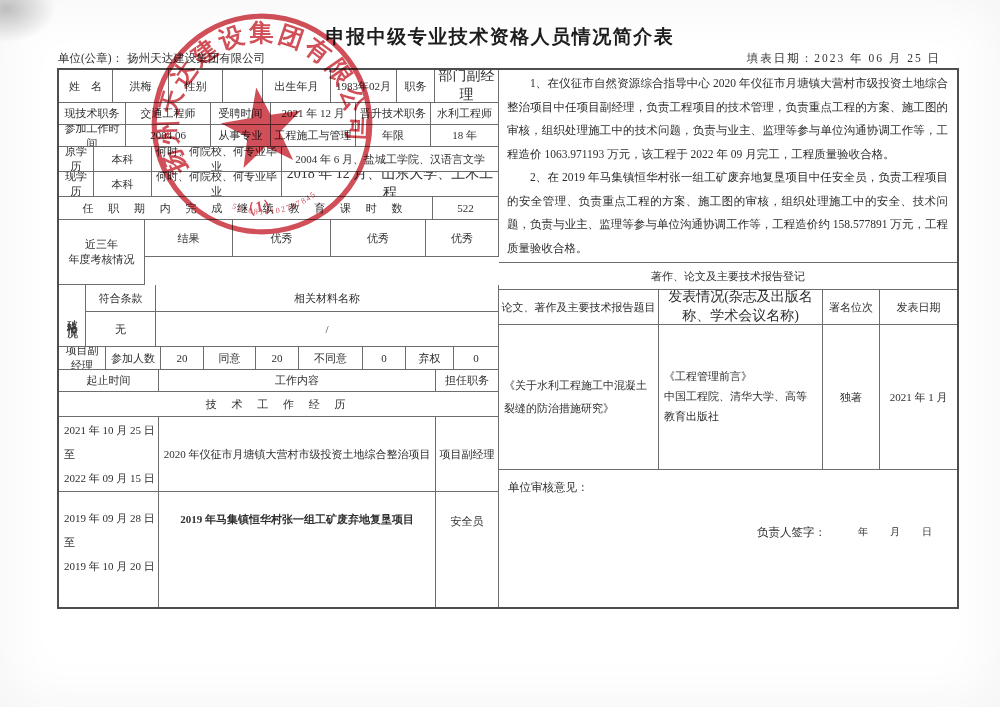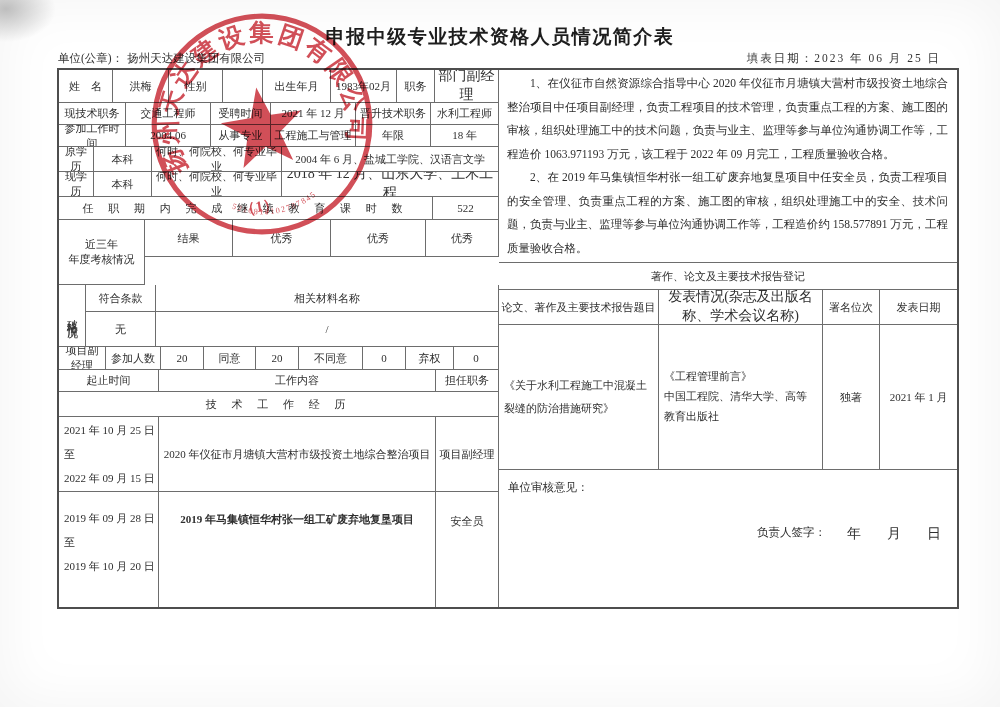--- a/index.html
+++ b/index.html
@@ -45,21 +45,21 @@
   .cell.sp{ letter-spacing:6px; }
   .cell.sm{ font-size:14px; }
   .bigcell{ align-items:stretch; justify-content:flex-start; display:block; text-align:left;}
   .ach-body{ padding:2px 9px 12px 8px; }
   .ach-body p{ margin:0; text-indent:2em; font-size:11.5px; line-height:23.5px; text-align:justify; color:#2d2d2d;}
   .pubtitle{ line-height:2.1; padding:4px 7px;}
   .pubsrc{ line-height:1.8; padding:4px 7px;}
   .review{ position:relative; display:block; }
   .review-label{ position:absolute; left:9px; top:10px; font-size:11.5px;}
   .review-sign{ position:absolute; left:258px; top:55px; font-size:11.5px;}
-  .review-date{ position:absolute; right:10px; top:55px; font-size:14px; letter-spacing:6px;}
+  .review-date{ position:absolute; right:19px; top:55px; font-size:10px; letter-spacing:6px;}
   
   .seal{ position:absolute; left:147px; top:8px; width:230px; height:232px;
          transform:rotate(-9deg); opacity:.85; mix-blend-mode:multiply; pointer-events:none;}
   .seal text{ font-family:"Liberation Serif","DejaVu Serif",serif; }
 </style>
 </head>
 <body>
 
 <div class="page">
   <div class="corner-smudge"></div>

